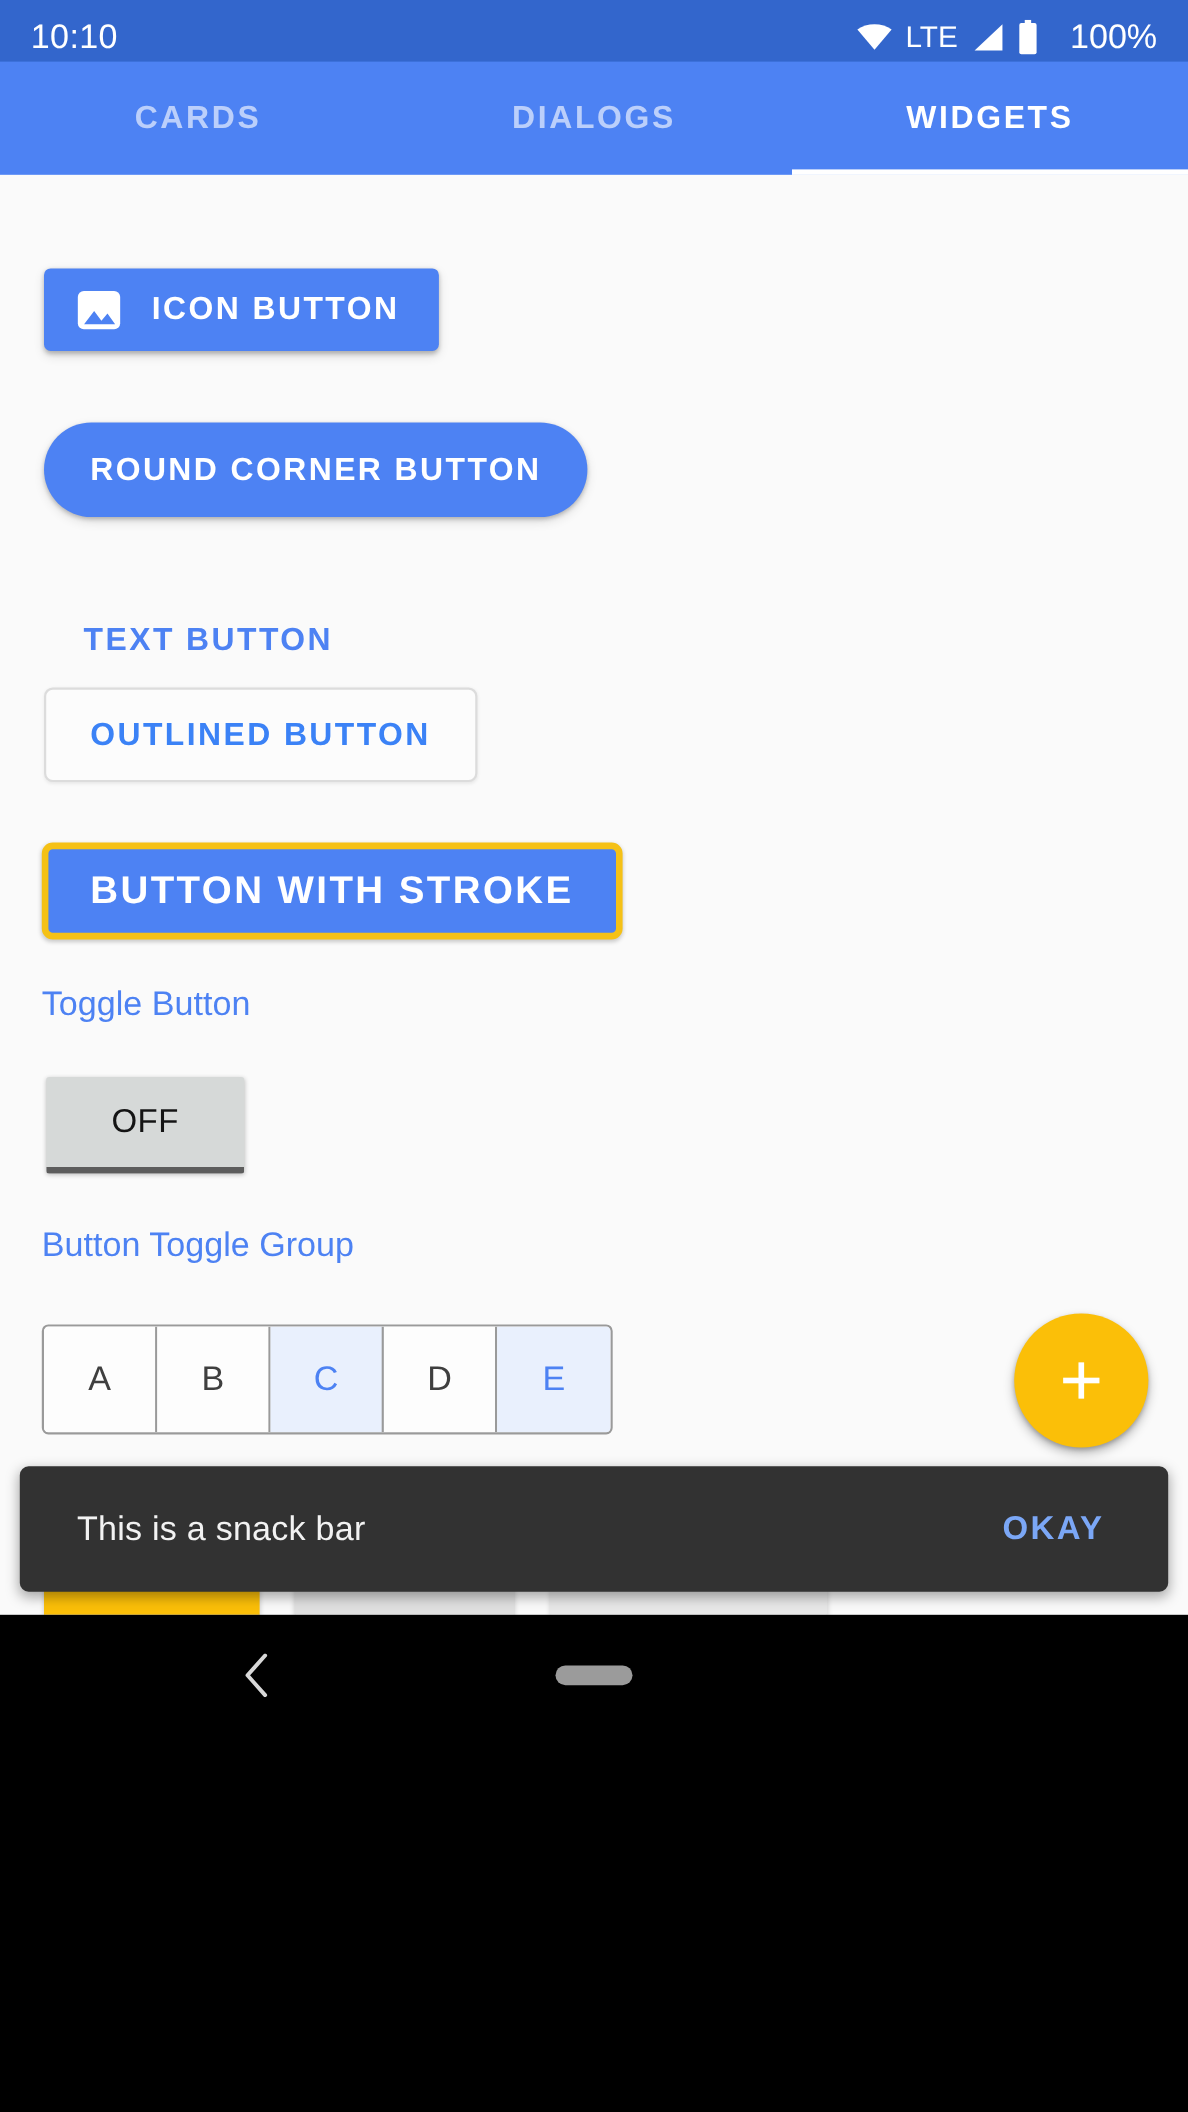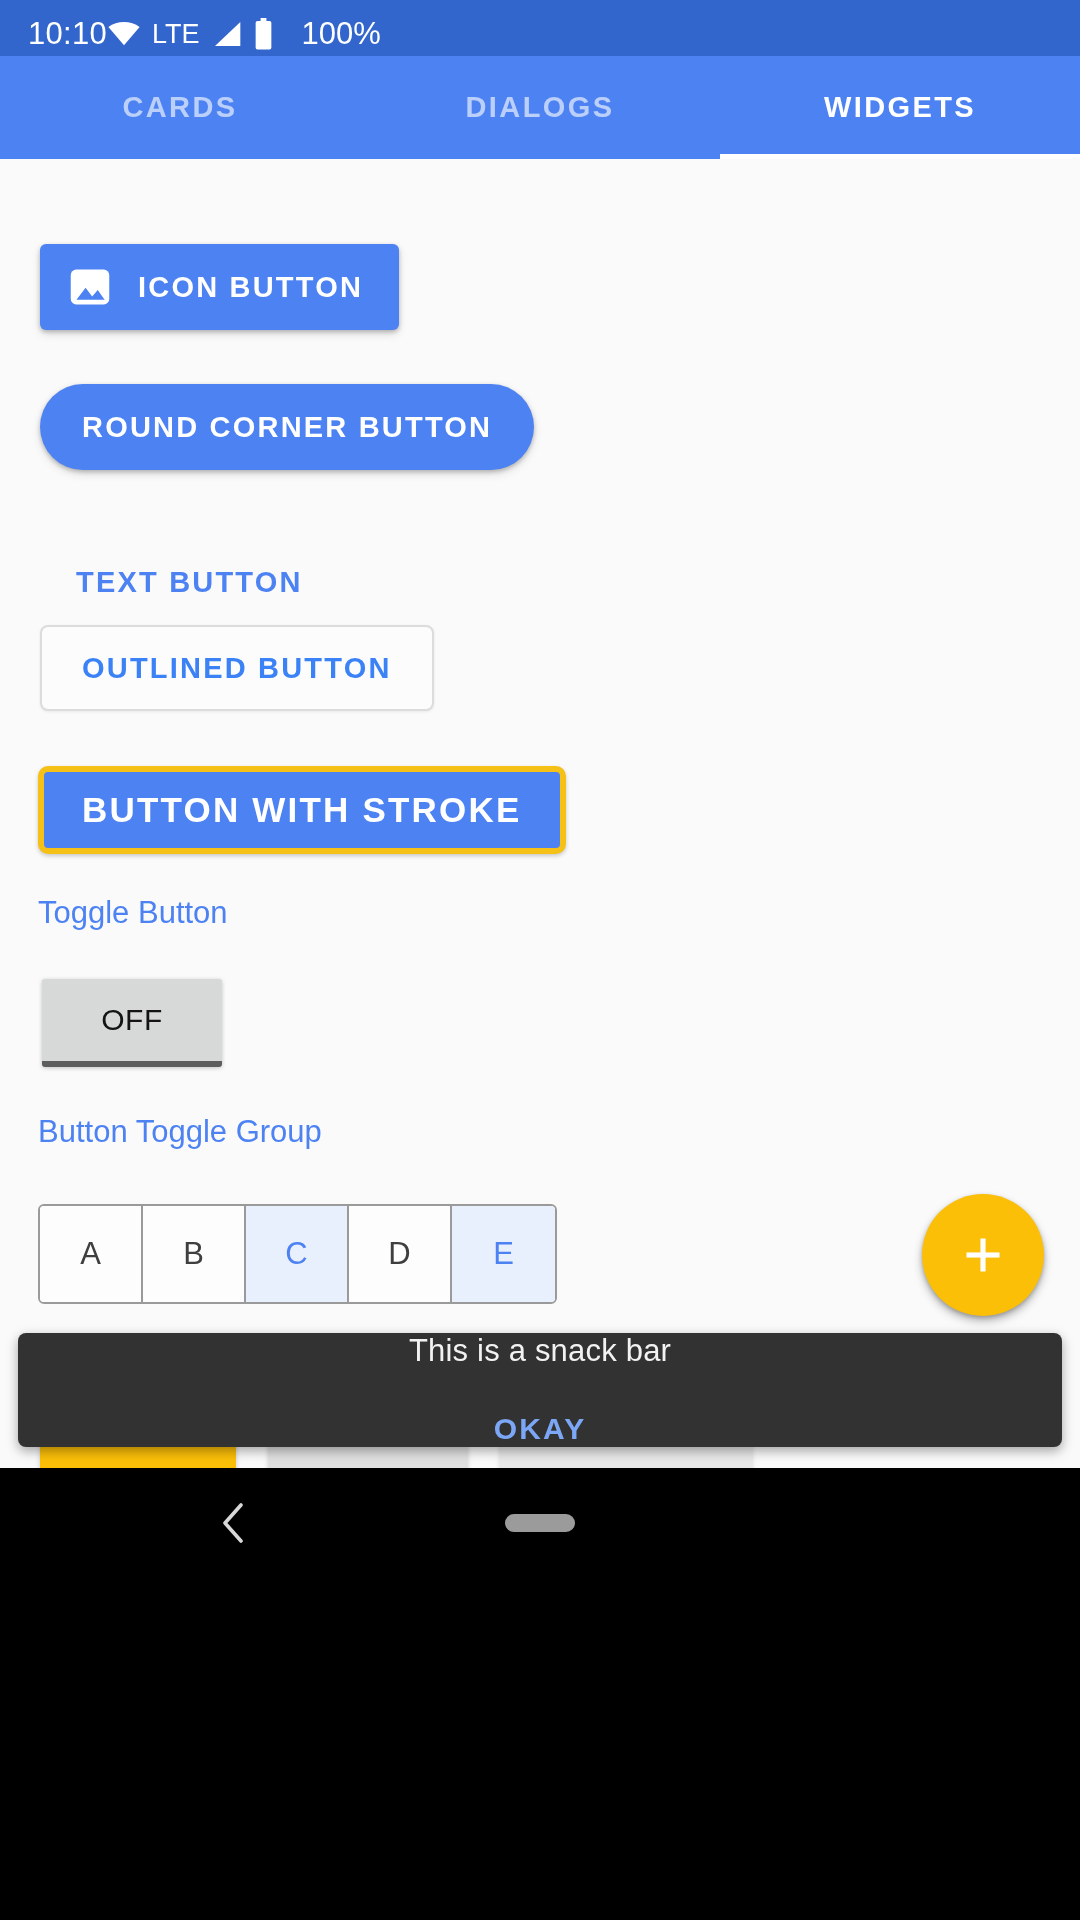--- a/index.html
+++ b/index.html
@@ -17,20 +17,21 @@
 
   
   .status-bar {
     position: absolute;
     top: 0; left: 0;
     width: 1080px;
     height: 68px;
     background: #3366cc;
     display: flex;
     align-items: center;
+    justify-content: space-between;
     padding: 12px 28px;
     box-sizing: border-box;
     color: #ffffff;
   }
   .status-time {
     font-size: 31px;
     font-weight: 400;
     letter-spacing: 0.3px;
     color: #ffffff;
   }
@@ -117,21 +118,21 @@
     justify-content: center;
   }
 
   
   .btn-icon-row {
     position: absolute;
     left: 40px;
     top: 85px;
   }
   .btn-icon {
-    height: 86px;
+    height: 75px;
     padding: 0 36px 0 28px;
     gap: 26px;
   }
   .img-icon { width: 44px; height: 44px; display: block; }
 
   
   .btn-round-wrap {
     position: absolute;
     left: 40px;
     top: 225px;
@@ -322,21 +323,20 @@
     width: 1044px;
     height: 114px;
     background: #323232;
     border-radius: 8px;
     display: flex;
     align-items: center;
     justify-content: space-between;
     padding: 0 52px;
     box-sizing: border-box;
     box-shadow: 0 4px 12px rgba(0,0,0,0.35);
-    flex-direction: column;
   }
   .snackbar-text {
     color: #f2f2f2;
     font-size: 31px;
     font-weight: 400;
     letter-spacing: 0.2px;
   }
   .snackbar-action {
     color: #7ba7f6;
     font-size: 30px;

